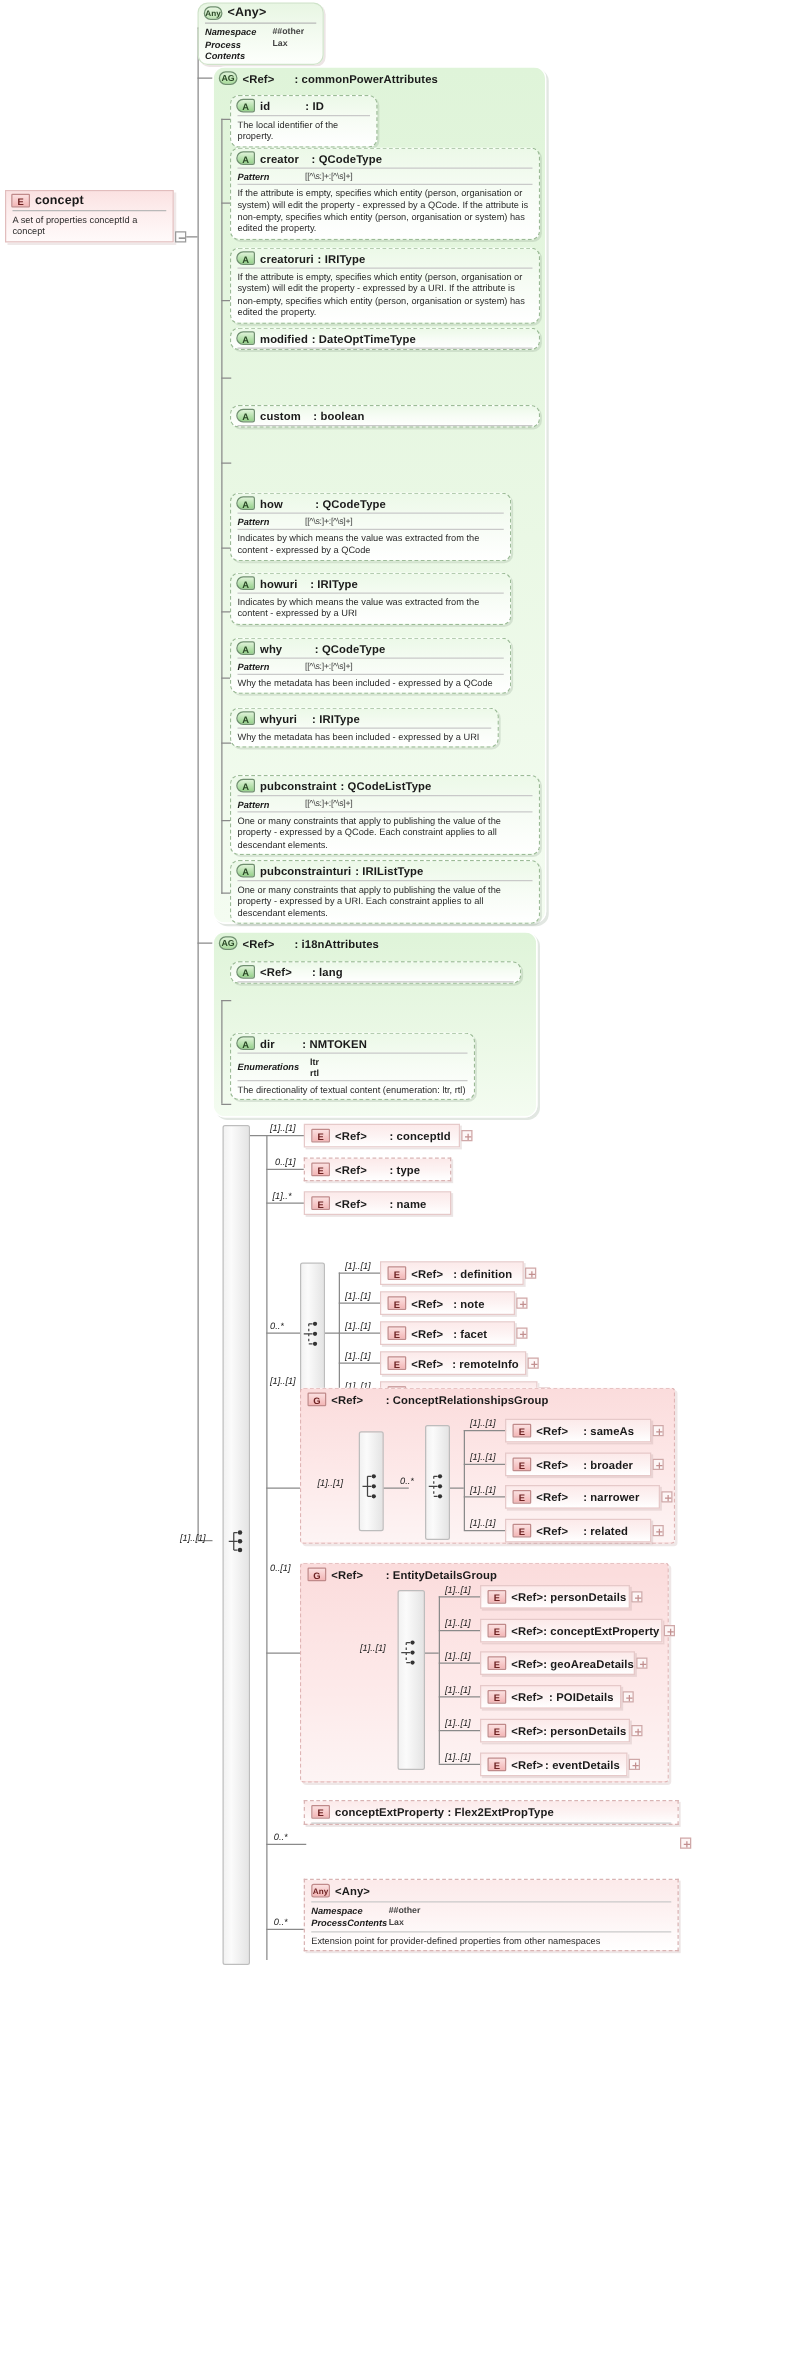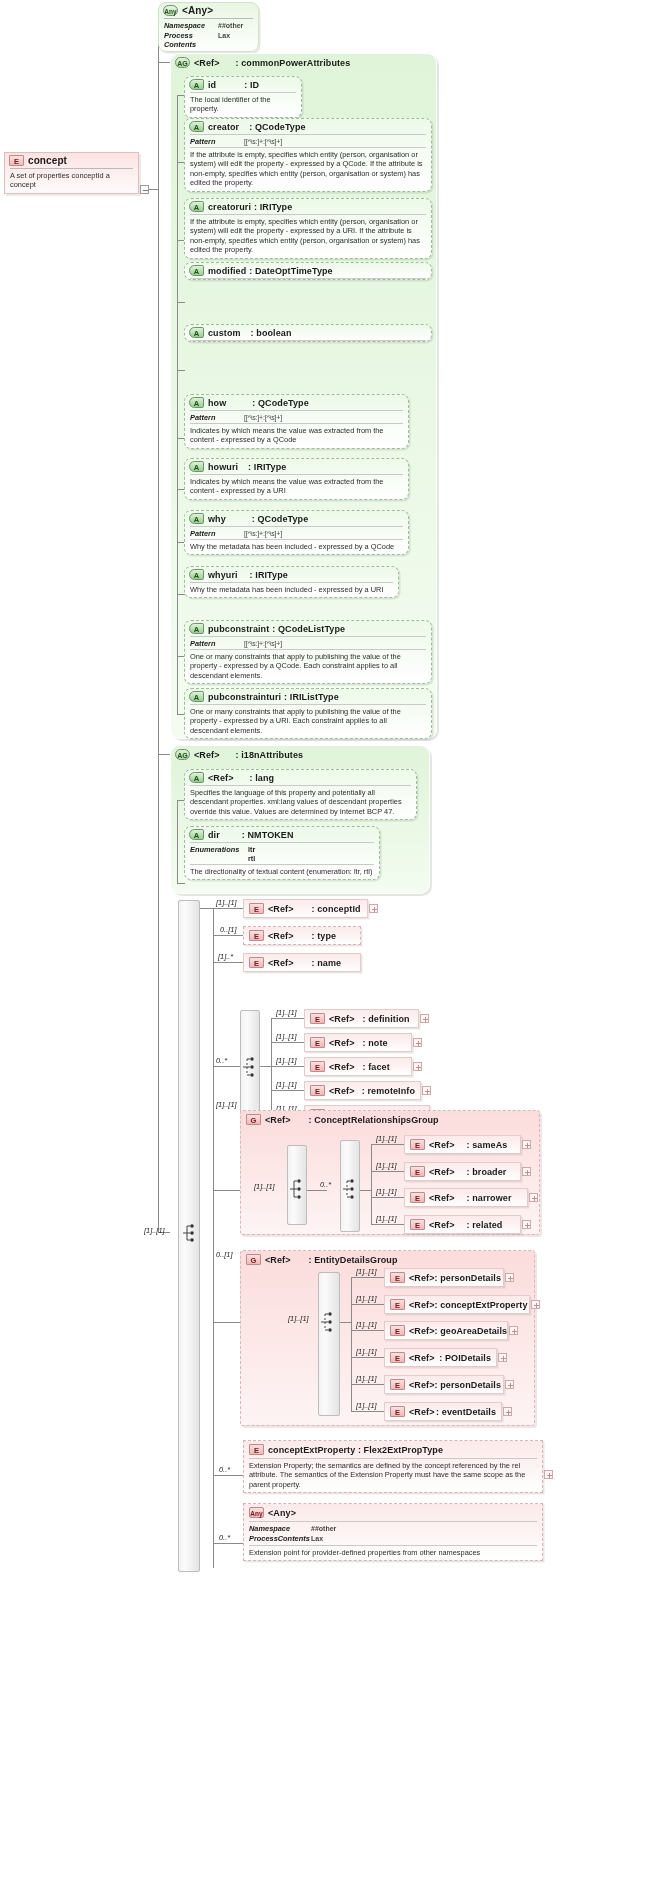--- a/index.html
+++ b/index.html
@@ -361,32 +361,31 @@
   <div class="ln lnh" style="left:177px; top:883px; width:8px;"></div>
 
   <div class="abs gbox" style="left:184px; top:769px; width:233px;">
     <div class="hdr">
       <span class="badge a">A</span>
       <span class="nm">&lt;Ref&gt;</span>
       <span class="sp" style="width:16px"></span>
       <span class="ty">: lang</span>
     </div>
     <div class="sepl"></div>
-    <div class="doc">Specifies the language of this property and potentially all descendant properties. xml:lang values of descendant properties override this value. Values are determined by Internet BCP 47.</div>
   </div>
 
   <div class="abs gbox" style="left:184px; top:826px; width:196px;">
     <div class="hdr">
       <span class="badge a">A</span>
       <span class="nm">dir</span>
       <span class="sp" style="width:22px"></span>
       <span class="ty">: NMTOKEN</span>
     </div>
     <div class="sepl"></div>
-    <div class="facet" style="align-items:flex-start">
+    <div class="facet" style="align-items:center">
       <span class="fl" style="width:58px">Enumerations</span>
       <span>
         <span class="enumv">ltr</span><br>
         <span class="enumv">rtl</span>
       </span>
     </div>
     <div class="sepl"></div>
     <div class="doc">The directionality of textual content (enumeration: ltr, rtl)</div>
   </div>
 
@@ -691,21 +690,20 @@
   <div class="plusbox pink" style="left:503px; top:1407px;"></div>
 
   <div class="ln lnh" style="left:213px; top:1475px; width:32px;"></div>
   <div class="card" style="left:219px; top:1465px;">0..*</div>
   <div class="abs pbox dashed" style="left:243px; top:1440px; width:300px;">
     <div class="hdr" style="padding:3px 5px;">
       <span class="badge e">E</span>
       <span style="font-size:9px">conceptExtProperty : Flex2ExtPropType</span>
     </div>
     <div class="sepl"></div>
-    <div class="doc">Extension Property; the semantics are defined by the concept referenced by the rel attribute. The semantics of the Extension Property must have the same scope as the parent property.</div>
   </div>
   <div class="plusbox pink" style="left:544px; top:1470px;"></div>
 
   <div class="ln lnh" style="left:213px; top:1543px; width:32px;"></div>
   <div class="card" style="left:219px; top:1533px;">0..*</div>
   <div class="abs pbox dashed" style="left:243px; top:1503px; width:300px;">
     <div class="hdr" style="padding:3px 5px;">
       <span class="badge anyR">Any</span>
       <span style="font-size:9px">&lt;Any&gt;</span>
     </div>

